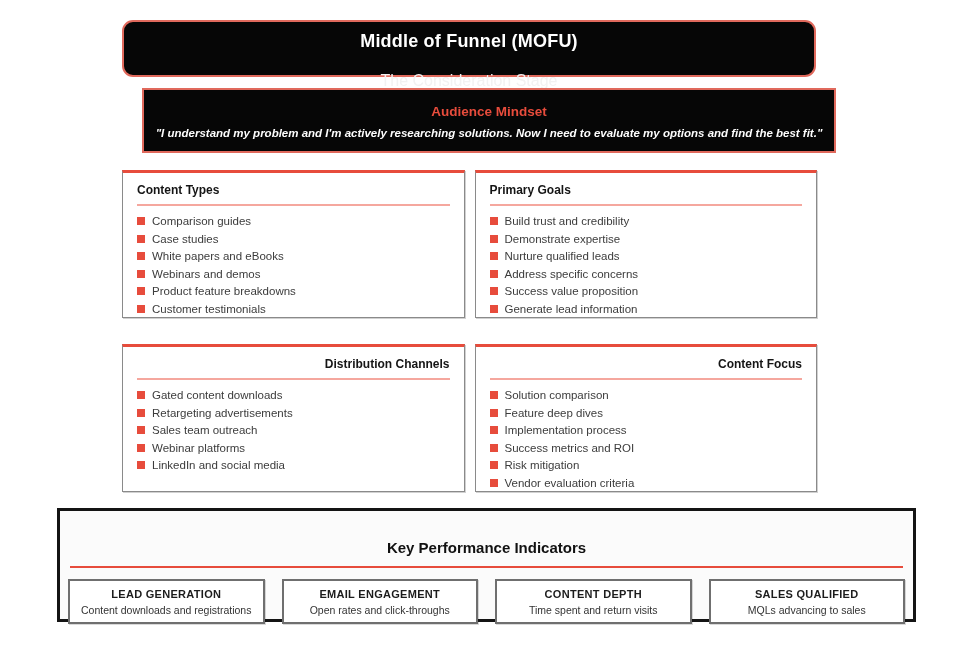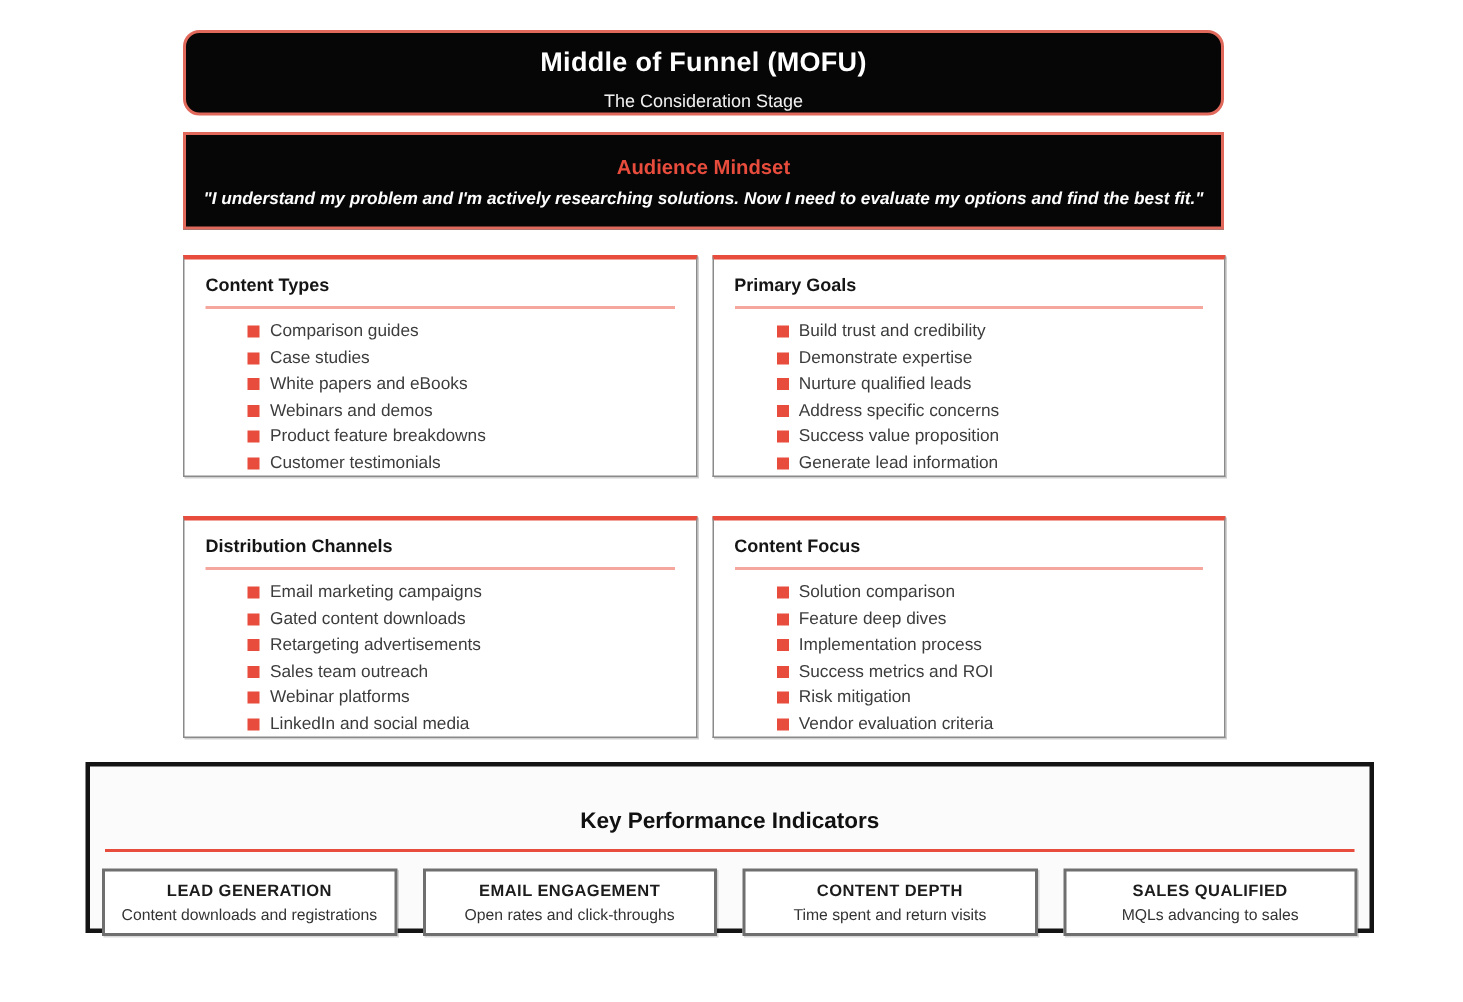--- a/index.html
+++ b/index.html
@@ -12,34 +12,34 @@
   }
   *{box-sizing:border-box;margin:0;padding:0;}
   html,body{background:#ffffff;}
   body{font-family:"Liberation Sans","DejaVu Sans",sans-serif;}
   .canvas{position:relative;width:975px;height:668px;background:#ffffff;overflow:hidden;}
 
   
   .black-box{position:absolute;left:122px;width:694px;background:#060606;border:2px solid var(--banner-border);text-align:center;color:#fff;}
   .header-box{top:20px;height:57px;padding-top:9px;border-radius:11px;}
   .header-title{font-size:18px;font-weight:bold;letter-spacing:.2px;}
-  .header-subtitle{font-size:12px;margin-top:8px;color:#f2f2f2;}
-  .mindset-box{top:88px;height:65px;padding-top:14px;}
+  .header-subtitle{font-size:16px;margin-top:20px;color:#f2f2f2;}
+  .mindset-box{top:88px;height:65px;padding-top:14px;margin-left:20px;}
   .mindset-title{font-size:13.5px;font-weight:bold;color:var(--accent);}
   .mindset-quote{font-size:11.5px;font-style:italic;font-weight:bold;margin-top:8px;color:#fdfdfd;}
 
   
   .cards-row{position:absolute;left:122px;width:695px;display:flex;gap:10px;}
   .row1{top:170px;}
-  .row2{top:344px;}
+  .row2{top:344px;text-align:right;}
   .card{flex:1;height:148px;background:#ffffff;border:1px solid var(--card-border);border-top:3px solid var(--accent);box-shadow:1px 1px 0 rgba(0,0,0,.18);}
   .card-title{font-size:12px;font-weight:bold;color:var(--ink);padding:10px 14px 0 14px;}
   .card-rule{height:2px;background:var(--accent-soft);margin:7px 14px 9px 14px;}
   .card-list{list-style:none;padding:0 14px;}
-  .card-item{display:flex;align-items:center;margin-bottom:5.6px;margin-left:28px;}
+  .card-item{display:flex;align-items:center;margin-bottom:5.6px;}
   .bullet{width:8px;height:8px;background:var(--accent);margin-right:7px;flex:0 0 auto;}
   .item-text{font-size:11.5px;color:var(--item-text);line-height:12px;}
 
   
   .kpi-panel{position:absolute;left:57px;top:508px;width:859px;height:114px;background:#fbfbfb;border:3px solid #141414;}
   .kpi-title{text-align:center;font-size:15px;font-weight:bold;color:#111;padding-top:28px;}
   .kpi-divider{height:2px;background:var(--accent);margin:10px 10px 0 10px;}
   .kpi-row{display:flex;gap:17px;padding:11px 8px 0 8px;}
   .kpi-card{flex:1;height:45px;background:#ffffff;border:2px solid #6f6f6f;box-shadow:1px 1px 0 rgba(0,0,0,.15);display:flex;flex-direction:column;align-items:center;justify-content:center;}
   .kpi-label{font-size:11px;font-weight:bold;color:#1c1c1c;letter-spacing:.3px;}
@@ -123,24 +123,20 @@
     </section>
   </div>
 
   <div class="cards-row row2">
     <section class="card">
       <h2 class="card-title">Distribution Channels</h2>
       <div class="card-rule"></div>
       <ul class="card-list">
         <li class="card-item">
             <span class="bullet"></span>
-            <span class="item-text">Email marketing campaigns</span>
-          </li>
-        <li class="card-item">
-            <span class="bullet"></span>
             <span class="item-text">Gated content downloads</span>
           </li>
         <li class="card-item">
             <span class="bullet"></span>
             <span class="item-text">Retargeting advertisements</span>
           </li>
         <li class="card-item">
             <span class="bullet"></span>
             <span class="item-text">Sales team outreach</span>
           </li>

